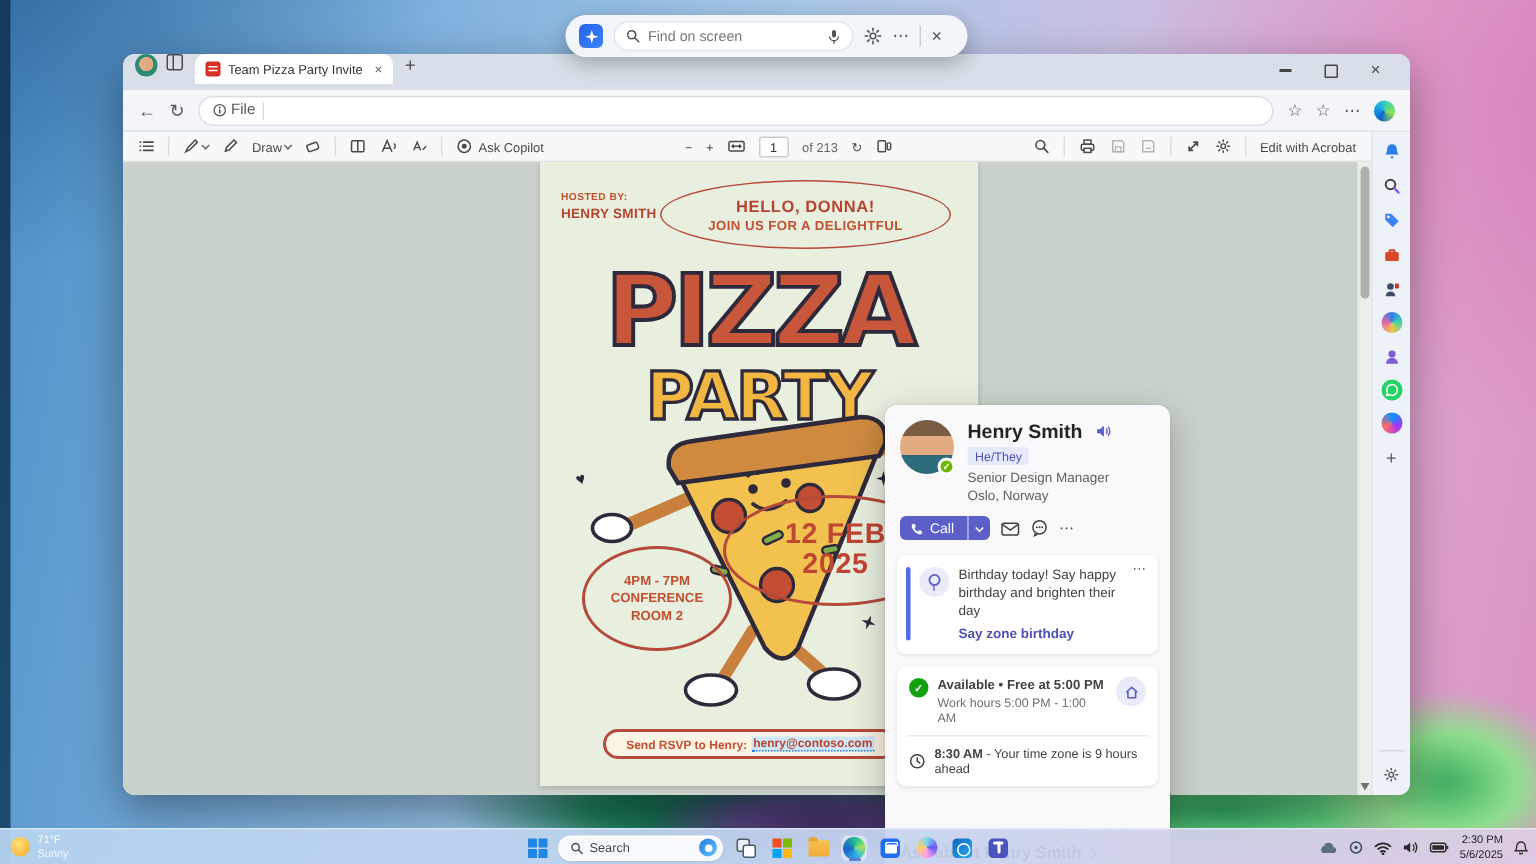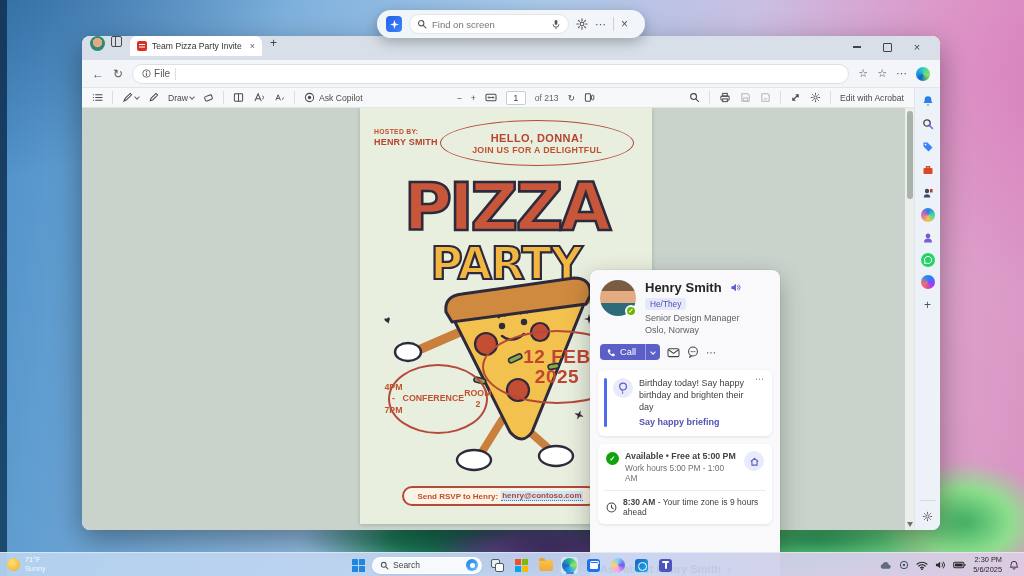--- a/index.html
+++ b/index.html
@@ -85,21 +85,21 @@
   .poster { position:absolute; left:278px; top:0px; width:292px; height:416px; background:#e9efdf; box-shadow:0 1px 4px rgba(0,0,0,.18); }
   .hosted { position:absolute; left:14px; top:20px; color:#c0502f; }
   .hosted .l1 { font-size:6.8px; letter-spacing:.3px; font-weight:bold; }
   .hosted .l2 { font-size:9px; font-weight:bold; color:#b5432e; margin-top:2px; letter-spacing:.2px;}
   .greet { position:absolute; left:80px; top:12px; width:194px; height:46px; border:1.5px solid #b5493a; border-radius:50%; display:flex; flex-direction:column; align-items:center; justify-content:center; }
   .greet .g1 { font-size:11px; font-weight:bold; color:#b5432e; letter-spacing:.4px; }
   .greet .g2 { font-size:8.8px; font-weight:bold; color:#c0502f; letter-spacing:.3px; margin-top:1px;}
   .bigtitle { position:absolute; left:8px; top:58px; width:276px; }
   .bigtitle2 { position:absolute; left:36px; top:126px; width:220px; }
   .pizza-char { position:absolute; left:30px; top:152px; width:230px; height:215px; }
-  .oval-when { position:absolute; left:28px; top:256px; width:100px; height:70px; border:2px solid #b5493a; border-radius:50%; display:flex; flex-direction:row; align-items:center; justify-content:center; color:#c0502f; font-weight:bold; font-size:8.8px; line-height:1.3; text-align:center;}
+  .oval-when { position:absolute; left:28px; top:256px; width:100px; height:70px; border:2px solid #b5493a; border-radius:50%; display:flex; flex-direction:column; justify-content:center; color:#c0502f; font-weight:bold; font-size:8.8px; line-height:1.3; text-align:center;}
   .oval-date { position:absolute; left:122px; top:222px; width:150px; height:74px; border:2px solid #b5493a; border-radius:50%; display:flex; flex-direction:column; align-items:center; justify-content:center; color:#bf4632; font-weight:bold; font-size:19px; line-height:1.05; letter-spacing:.5px;}
   .rsvp { position:absolute; left:42px; top:378px; width:196px; height:20px; border:2px solid #b5493a; border-radius:12px; background:#fbf3e4; display:flex; align-items:center; justify-content:center; gap:3px; font-size:8px; font-weight:bold; color:#c0502f; white-space:nowrap;}
   .rsvp .mail { background:#cfe6f7; color:#b5432e; border-bottom:1.4px dotted #2b7de9; padding:0 1px; }
   .deco-heart { position:absolute; color:#2e2a3b; font-size:11px; }
   .deco-star { position:absolute; width:10px; height:10px; background:#2e2a3b; clip-path:polygon(50% 0,61% 39%,100% 50%,61% 61%,50% 100%,39% 61%,0 50%,39% 39%); }
 
   
   .card { position:absolute; left:590px; top:270px; width:190px; background:#f9f9fb; border-radius:8px; z-index:50;
     box-shadow:0 8px 24px rgba(0,0,0,.28), 0 0 0 1px rgba(0,0,0,.04); padding-top:10px; font-size:9px; }
   .c-head { padding:0 10px; display:flex; gap:9px; }
@@ -593,21 +593,21 @@
     <div class="subcard bday">
       <div class="bday-bar"></div>
       <div class="bday-ic">
         <svg width="12" height="12" viewBox="0 0 12 12">
             <circle cx="6" cy="4.6" r="3.4" fill="none" stroke="currentColor" stroke-width="1.2"></circle>
             <path d="M6 8l-1 1.2M5.5 9.5q.5 1.5 0 2.3" fill="none" stroke="currentColor" stroke-width="1"></path>
           </svg>
       </div>
       <div>
         <div class="bday-msg">Birthday today! Say happy birthday and brighten their day</div>
-        <div class="bday-link">Say happy briefing</div>
+        <div class="bday-link">Say zone birthday</div>
       </div>
       <span class="bday-dots">⋯</span>
     </div>
 
     <div class="subcard">
       <div class="avail-row1">
         <div class="ok-circ">✓</div>
         <div>
           <div class="avail-status">Available • Free at 5:00 PM</div>
           <div class="avail-hours">Work hours  5:00 PM - 1:00 AM</div>

